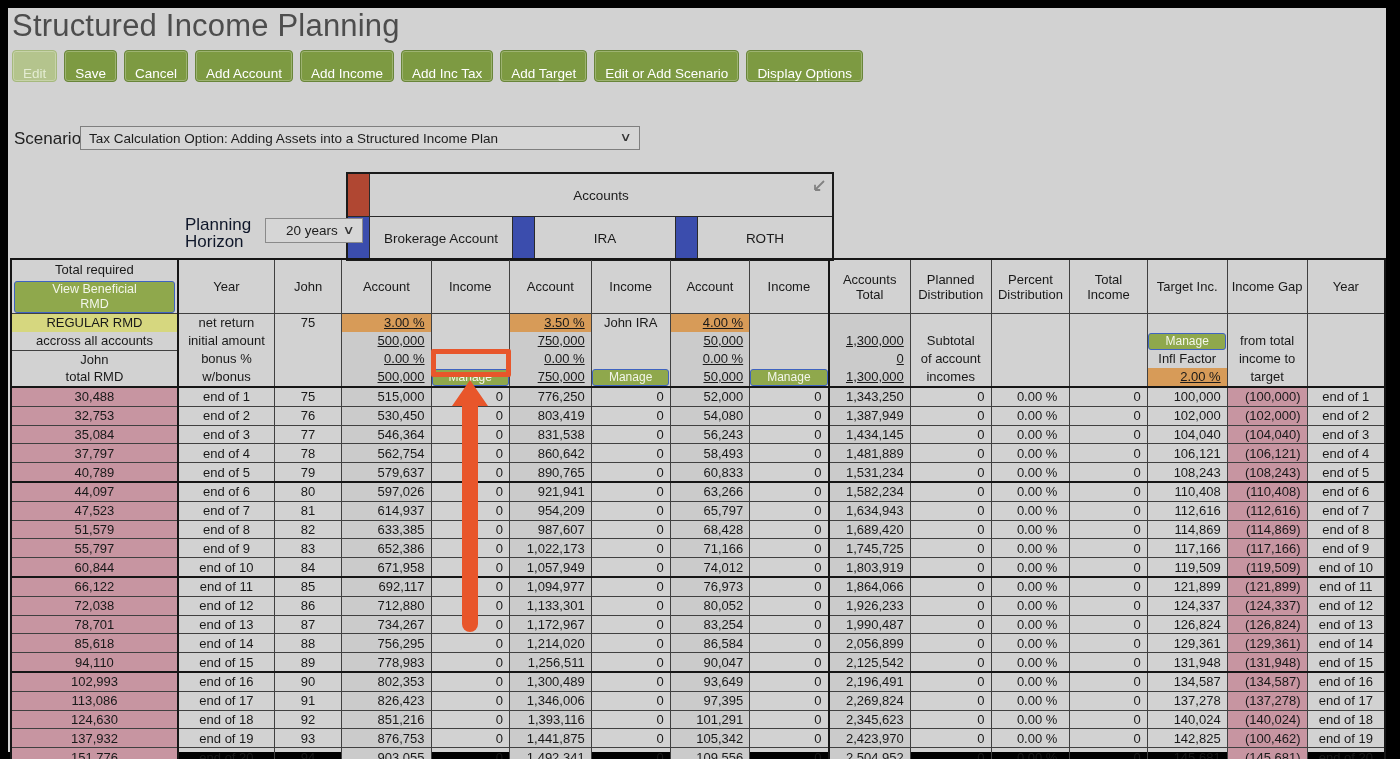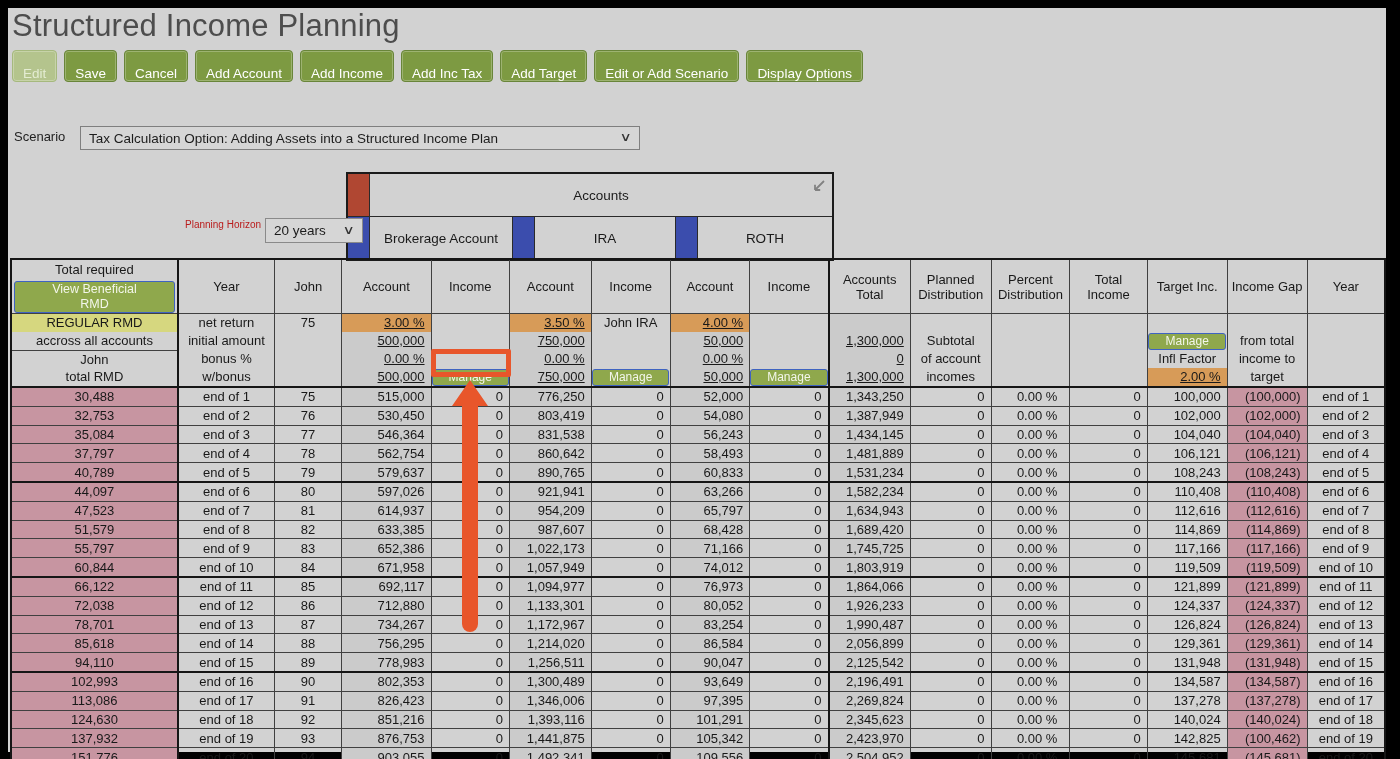--- a/index.html
+++ b/index.html
@@ -6,27 +6,27 @@
   .page{position:relative;width:1400px;height:759px;background:#000;font-family:"Liberation Sans","DejaVu Sans",sans-serif;overflow:hidden;}
   .inner{position:absolute;left:8px;top:8px;width:1378px;height:744px;background:#d2d2d2;}
 
   
   .title{position:absolute;left:4px;top:0px;margin:0;font-size:31px;font-weight:400;color:#4d4d4d;letter-spacing:.2px;}
   .toolbar{position:absolute;left:4px;top:42px;display:flex;gap:7px;}
   .tb-btn{font-family:inherit;font-size:13.5px;color:#fff;background:#7d9a42;border:1px solid #69853a;border-radius:4px;padding:15px 10px;height:25px;cursor:pointer;box-shadow:inset 0 0 0 1px rgba(255,255,255,.25);}
   .tb-btn.disabled{background:#b4c48d;border-color:#a6b97e;color:#e4ecd2;}
 
   
-  .scenario-label{position:absolute;left:6px;top:121px;font-size:13px;color:#222;}
+  .scenario-label{position:absolute;left:6px;top:121px;font-size:17px;color:#222;}
   .select{position:absolute;background:#d6d6d6;border:1px solid #7f7f7f;font-size:13.5px;color:#1c1c1c;display:flex;align-items:center;box-sizing:border-box;cursor:pointer;}
   .select .val{flex:1;padding-left:8px;white-space:nowrap;overflow:hidden;}
   .select .chev{padding:0 8px 2px 4px;font-size:12px;color:#333;transform:scaleX(1.4);}
   .scenario-select{left:72px;top:118px;width:560px;height:24px;}
-  .ph-select{left:257px;top:210px;width:98px;height:25px;border-color:#8a8a8a;}
-  .ph-label{position:absolute;left:177px;top:208px;width:78px;font-size:10px;color:#b91c1c;line-height:17px;}
+  .ph-select{left:257px;top:210px;width:98px;height:25px;border-color:#8a8a8a;padding-left:12px;}
+  .ph-label{position:absolute;left:177px;top:208px;width:78px;font-size:17px;color:#0f172a;line-height:17px;}
 
   
   .accounts-panel{position:absolute;left:338px;top:164px;width:484px;border:2px solid #1b1b1b;background:#d2d2d2;box-sizing:content-box;}
   .ap-row1{position:relative;display:flex;height:42px;border-bottom:1px solid #2a2a2a;}
   .ap-redbar{width:21px;background:#b04732;border-right:1px solid #2a2a2a;}
   .ap-title{flex:1;display:flex;align-items:center;justify-content:center;font-size:13.5px;color:#1a1a1a;}
   .ap-collapse{position:absolute;right:6px;top:5px;}
   .ap-row2{display:flex;height:42px;}
   .ap-bluebar{width:21px;background:#3b4dad;border-right:1px solid #2a2a2a;}
   .ap-cell{display:flex;align-items:center;justify-content:center;font-size:13.5px;color:#1a1a1a;border-right:1px solid #2a2a2a;}

